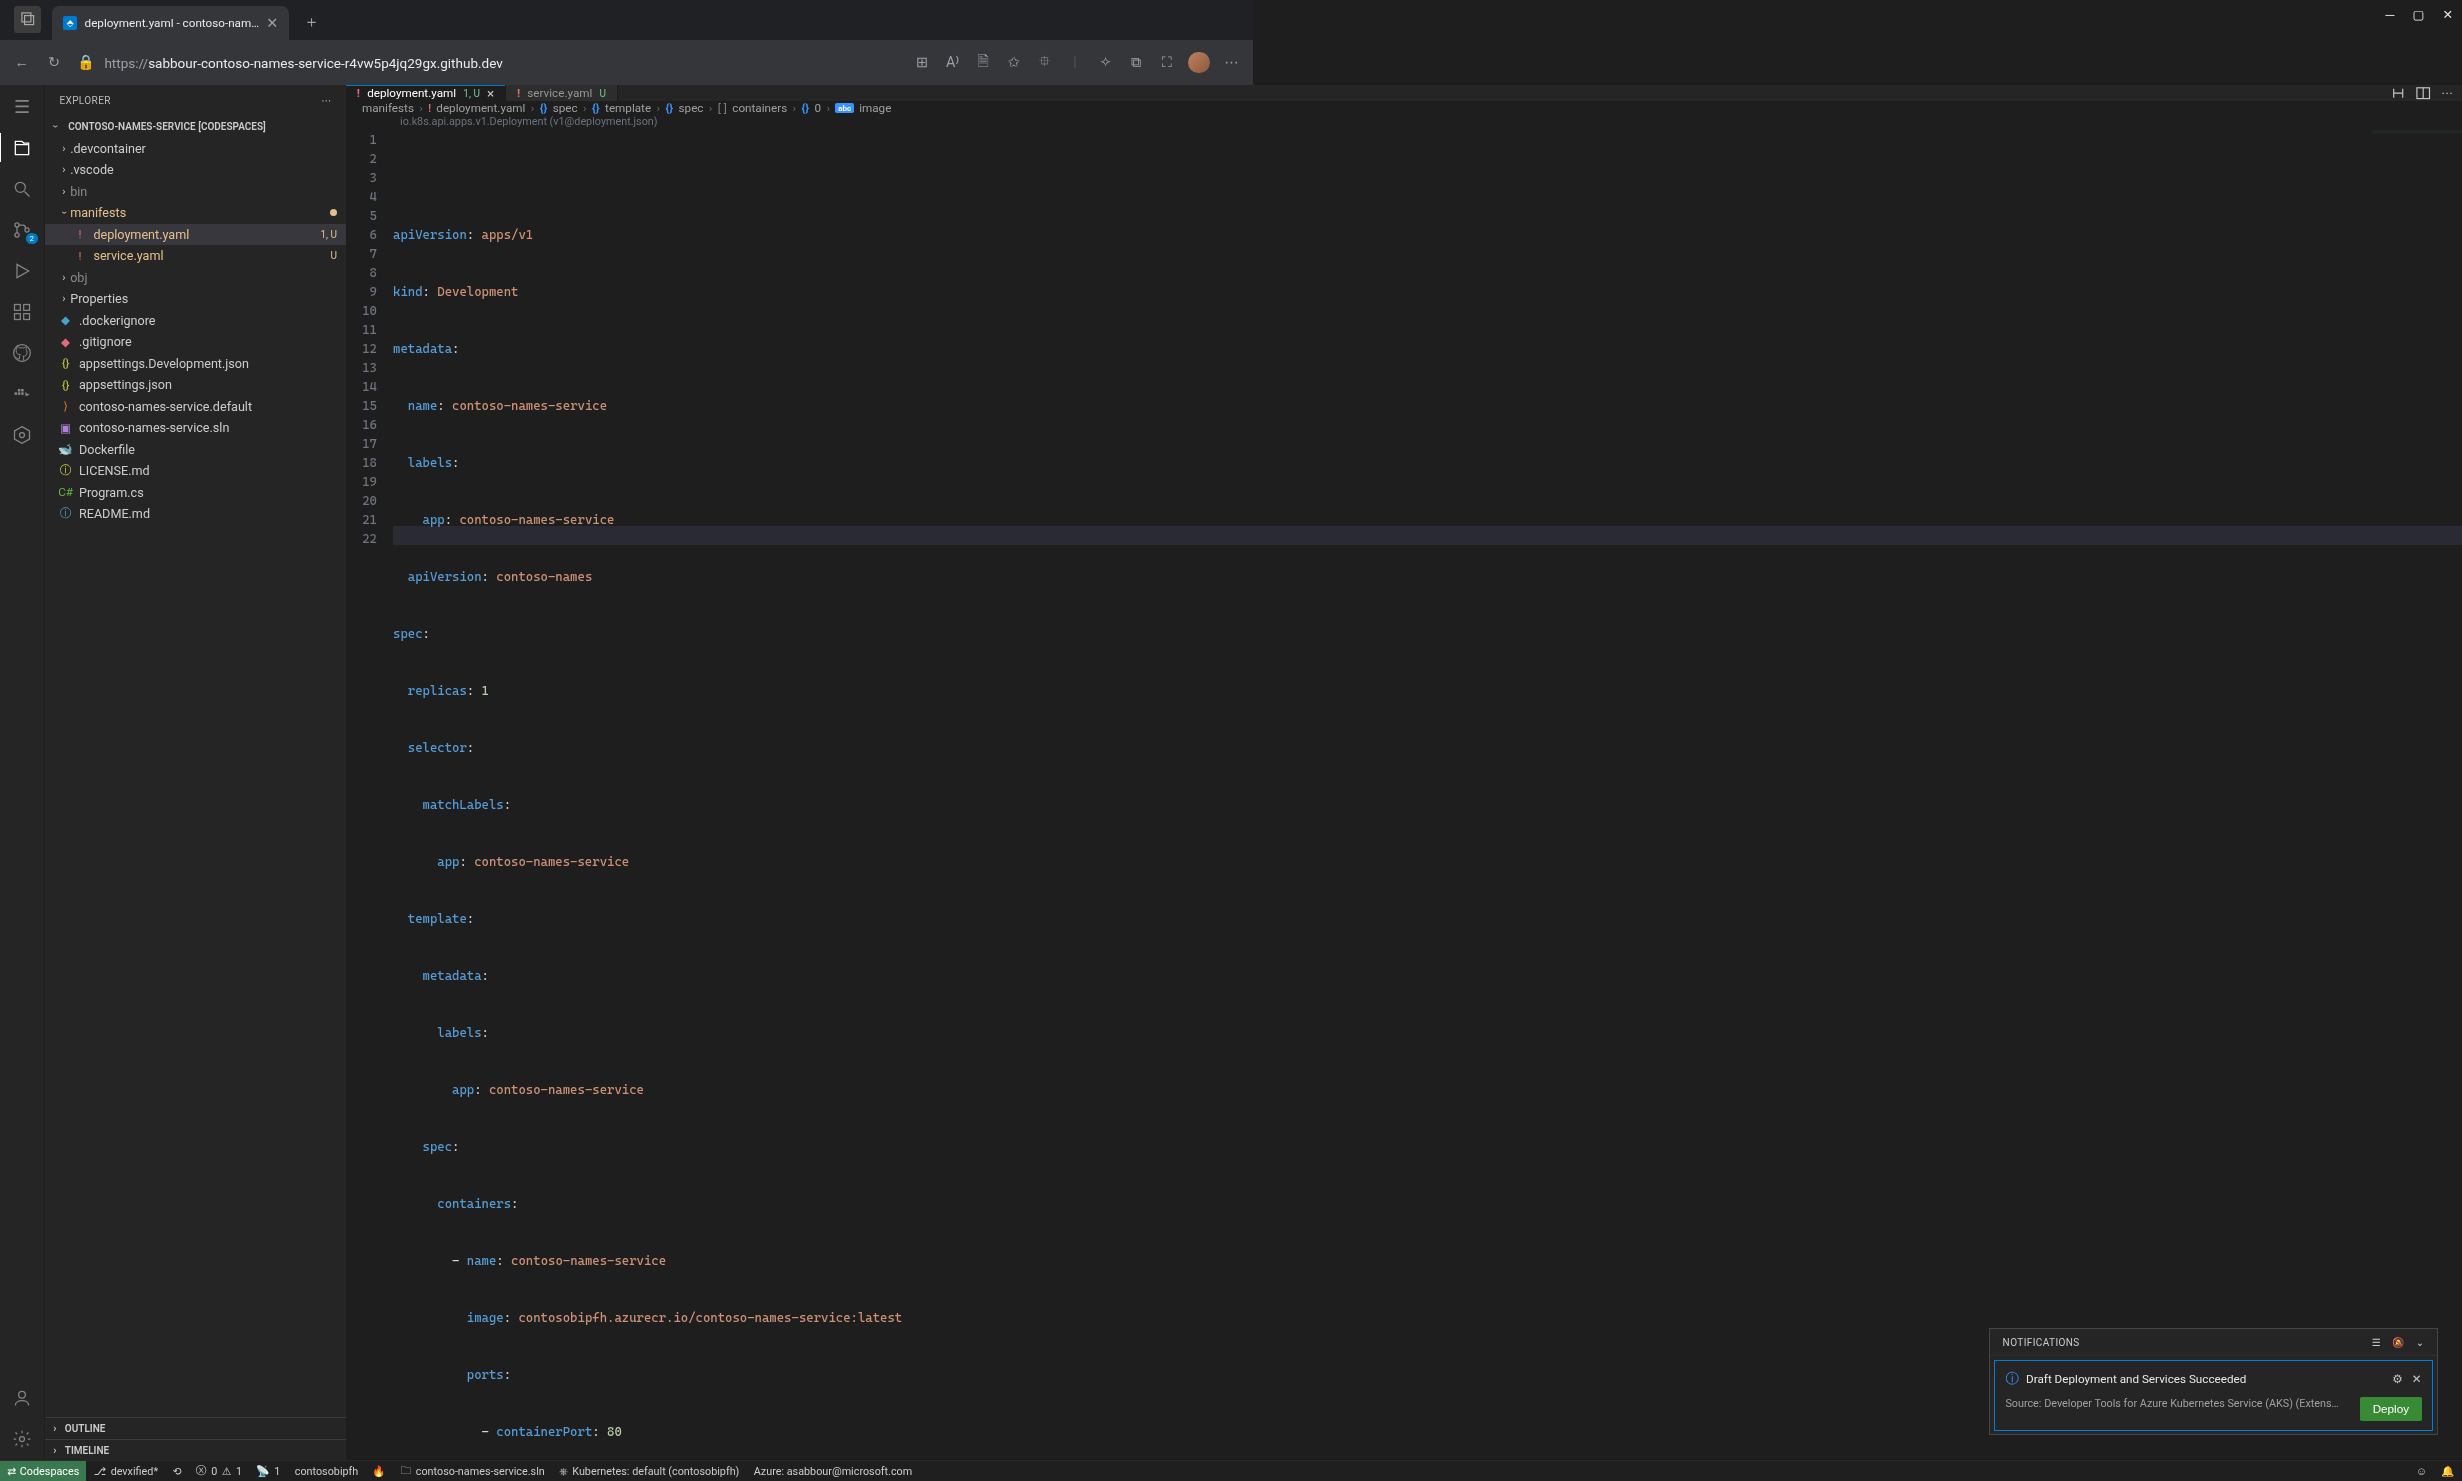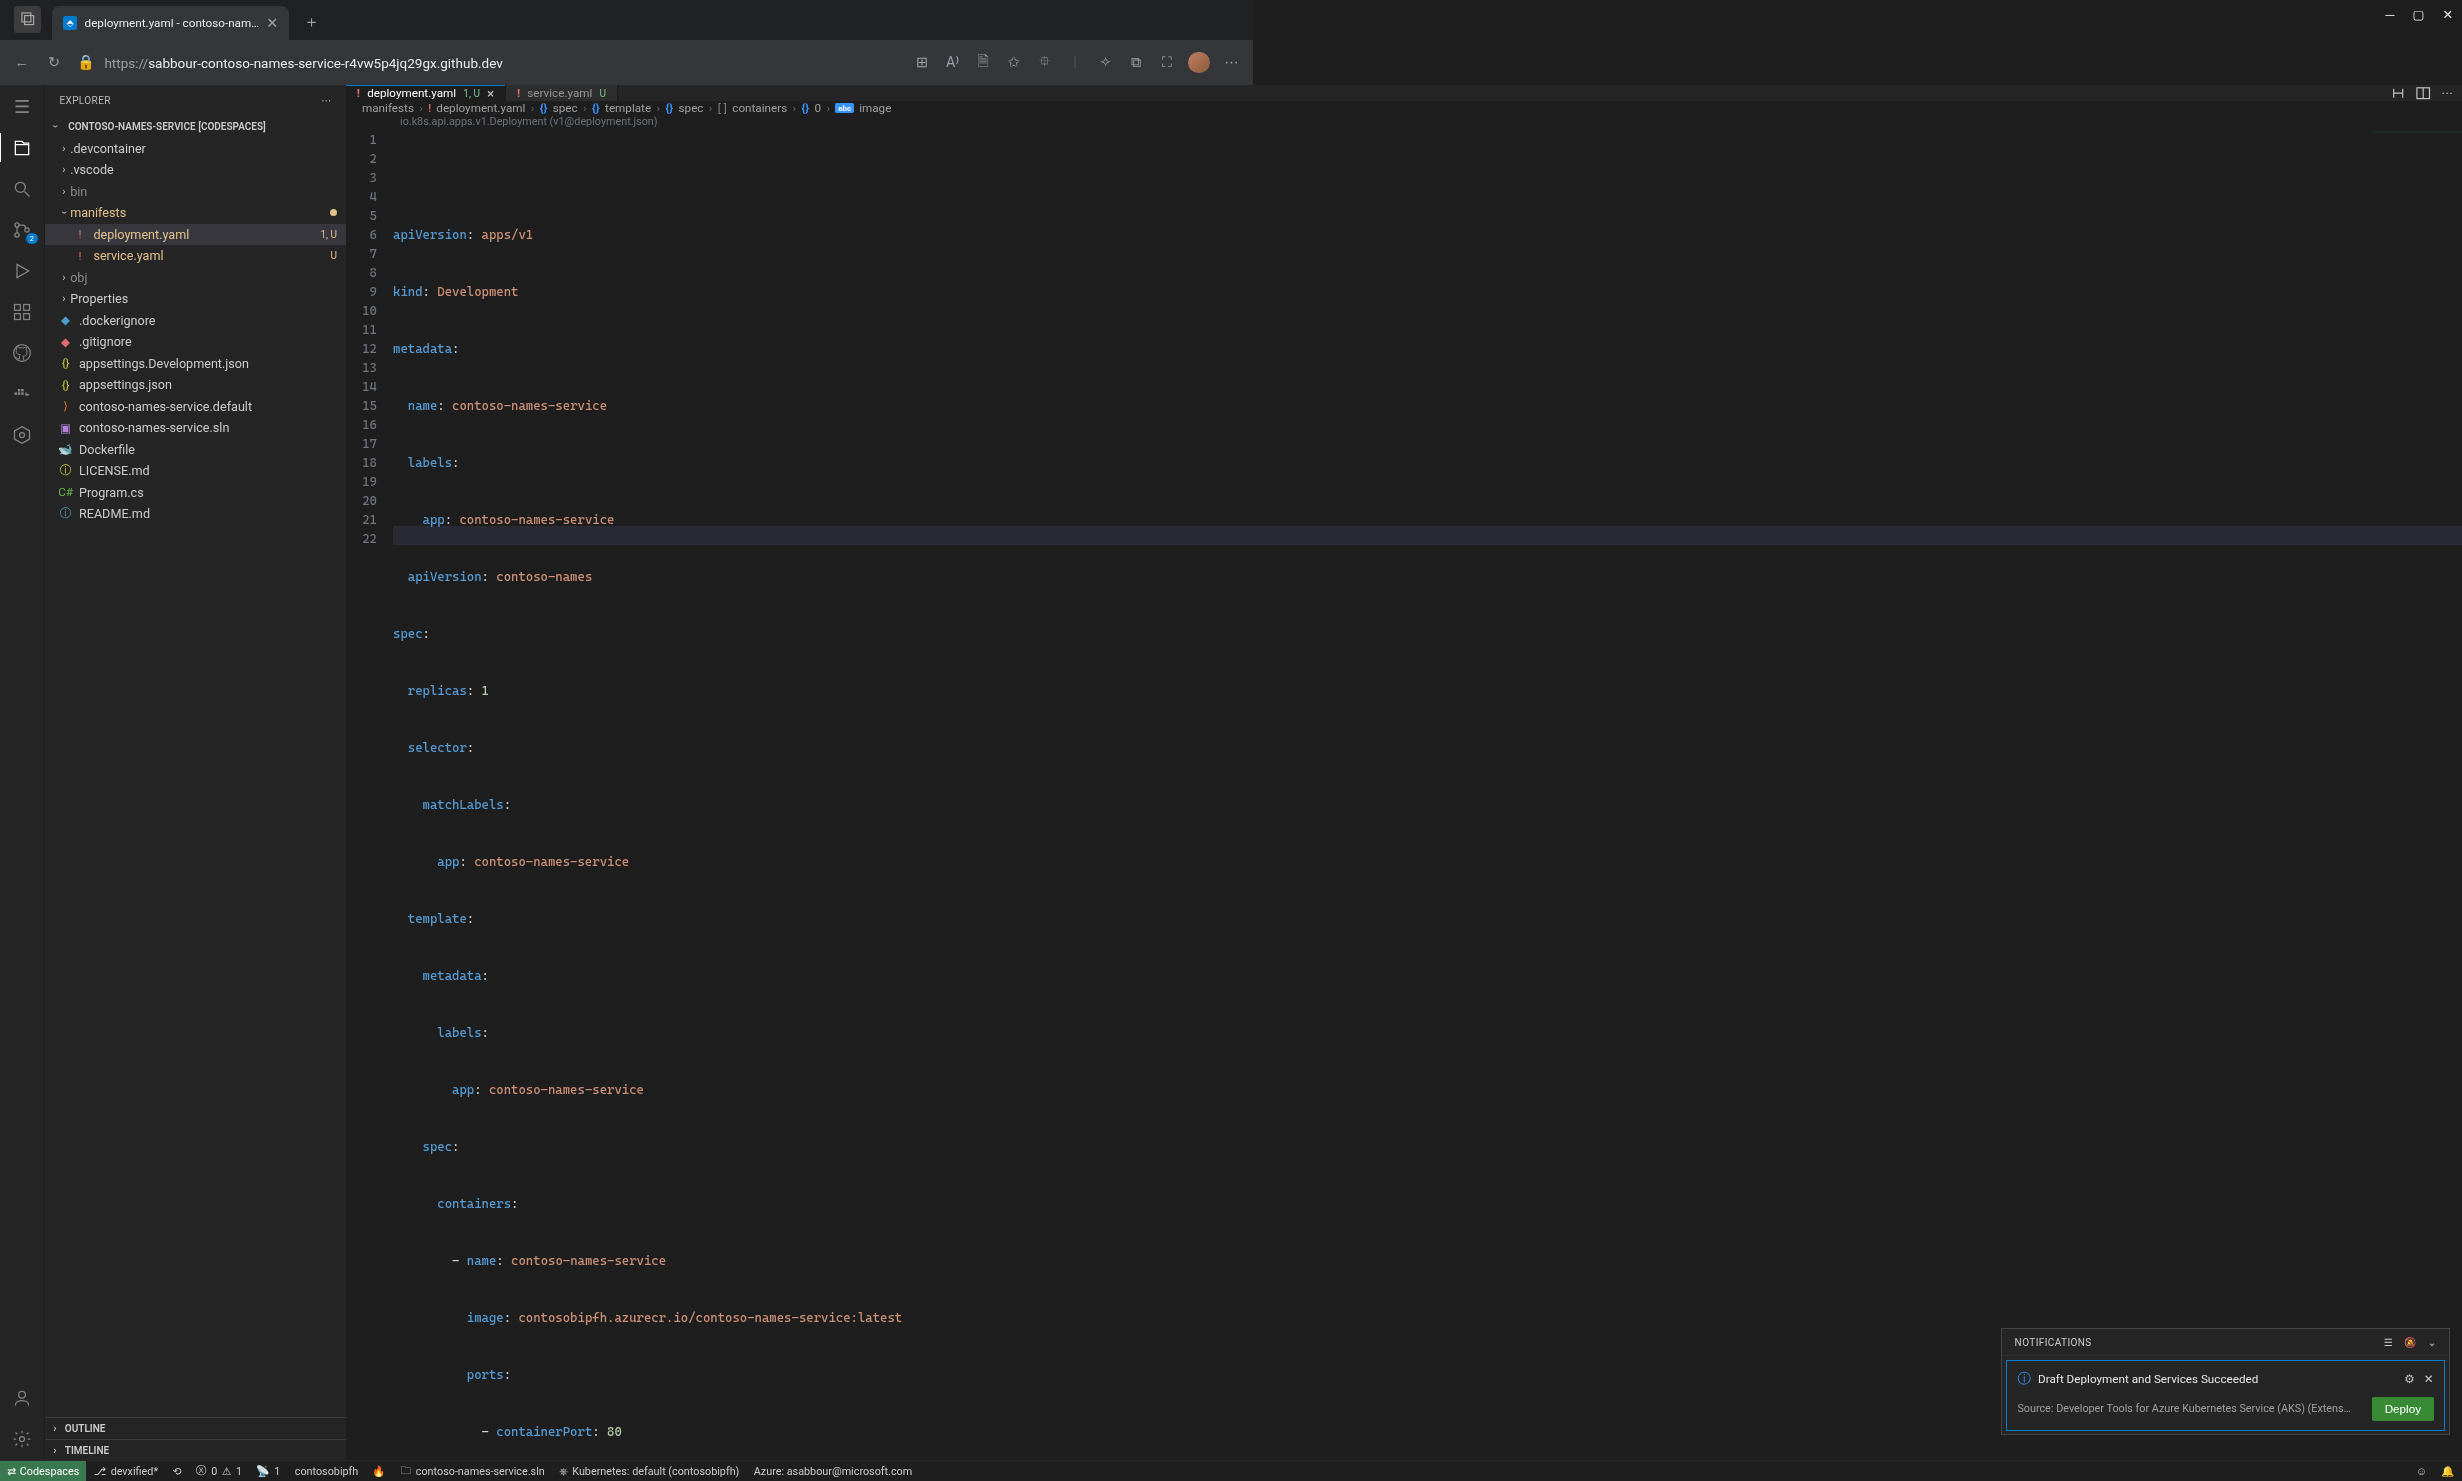--- a/index.html
+++ b/index.html
@@ -80,29 +80,29 @@
   .tok-str { color:#ce9178; }
   .tok-num { color:#b5cea8; }
   .tok-punc { color:#d4d4d4; }
   .tok-dash { color:#d4d4d4; }
   .line-hl { position:absolute; left:0; right:99px; height:19px; background:#2a2a35; z-index:0; }
   .code-lines > div { position:relative; z-index:1; }
 
   .minimap { position:absolute; top:0; right:0; width:90px; height:81px; background:linear-gradient(to bottom,#2dd46a22 0%,#1e1e1e 3.6px),repeating-linear-gradient(#1e1e1e 0 1.8px,#3a5a7a 1.8px 2.7px); opacity:0.5; }
 
   
-  .notifications { position:absolute; bottom:25px; right:12px; width:449px; background:#252526; border:0.9px solid #454545; display:flex; flex-direction:column; }
+  .notifications { position:absolute; bottom:25px; right:24px; width:449px; background:#252526; border:0.9px solid #454545; display:flex; flex-direction:column; }
   .notif-header { height:27px; display:flex; align-items:center; padding:0 12.6px; font-size:10px; letter-spacing:0.4px; color:#ccc; border-bottom:0.9px solid #303030;}
   .notif-header-icons { margin-left:auto; display:flex; gap:10.8px; color:#ccc;}
   .notif-item { border:0.9px solid #007fd4; margin:3.6px; padding:9px 10.8px; display:flex; flex-direction:column; gap:9px; background:#252526;}
   .notif-top { display:flex; align-items:center; gap:7.2px; }
   .notif-info-icon { color:#3794ff; font-size:13.5px; }
   .notif-title { color:#e8e8e8; font-size:11.7px; }
   .notif-top-icons { margin-left:auto; display:flex; gap:9px; color:#c5c5c5;}
-  .notif-body { display:flex; align-items:center; gap:21px; }
+  .notif-body { display:flex; align-items:flex-start; gap:21px; }
   .notif-source { color:#a0a0a0; font-size:10.8px; flex:1; white-space:nowrap; overflow:hidden; text-overflow:ellipsis;}
   .notif-btn { background:#388a34; color:#fff; border:none; padding:5.4px 12.6px; font-size:11.7px; border-radius:1.8px; cursor:pointer;}
 
   
   .status-bar { height:20.6px; background:#1f1f1f; border-top:0.9px solid #2a2a2a; display:flex; align-items:center; font-size:10.8px; color:#cccccc; }
   .status-item { padding:0 7.2px; display:flex; align-items:center; gap:4.5px; height:100%;}
   .status-right { margin-left:auto; display:flex; }
   .remote-badge { background:#3a7950; color:#fff; padding:0 7.2px; height:100%; display:flex; align-items:center; gap:3.6px;}
 
   svg { display:block; }

